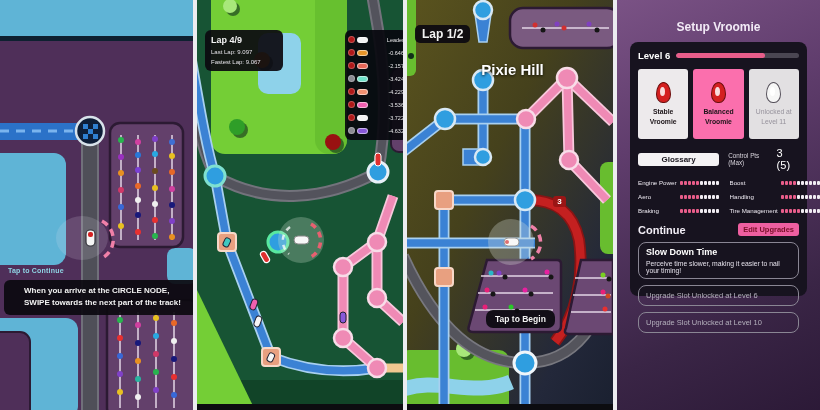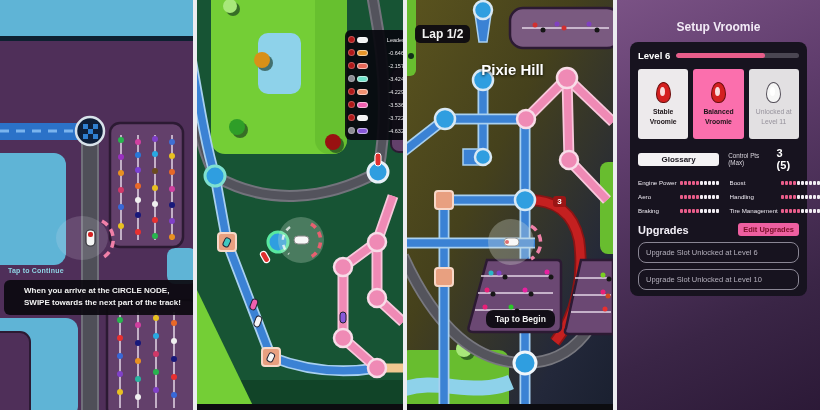--- a/index.html
+++ b/index.html
@@ -43,21 +43,21 @@
   .car-card.locked{background:#e2e0e2;}
   .car-glyph{width:13px;height:19px;border-radius:50% 50% 46% 46%/58% 58% 42% 42%;background:#d42020;border:1.5px solid #6a0d0d;position:relative;}
   .car-glyph::after{content:"";position:absolute;left:3px;top:4px;width:5px;height:9px;border-radius:50%;background:rgba(255,255,255,.85);}
   .car-card.locked .car-glyph{background:#f6f6f6;border-color:#55505a;}
   .car-card.locked .car-glyph::after{background:rgba(255,255,255,.95);}
   .card-label{font-size:6.8px;font-weight:bold;color:#1c1418;text-align:center;line-height:1.4;}
   .car-card.locked .card-label{color:#96929c;font-weight:normal;}
   .glossary-row{display:flex;align-items:center;margin-top:8px;}
   .glossary-btn{width:82px;height:13px;background:#f4f2f4;border-radius:3px;font-size:8px;font-weight:bold;color:#18141c;text-align:center;line-height:13px;}
   .cp-label{font-size:6.3px;color:#d8d4dc;margin-left:9px;}
-  .cp-value{margin-left:auto;font-size:11px;font-weight:bold;color:#fff;}
+  .cp-value{margin-left:auto;font-size:11px;font-weight:normal;color:#fff;}
   .stats-grid{display:grid;grid-template-columns:1fr 1fr;column-gap:11px;row-gap:7px;margin-top:8px;}
   .stat{display:flex;align-items:center;justify-content:space-between;gap:3px;}
   .stat-label{font-size:6.2px;color:#ece8f0;white-space:nowrap;}
   .stat-bar{display:flex;gap:1px;}
   .stat-seg{width:3px;height:4px;background:#f0ecf2;border-radius:1px;}
   .stat-seg.on{background:#e85d8a;}
   .upgrades-row{display:flex;align-items:center;margin-top:9px;}
   .upgrades-heading{font-size:11px;font-weight:bold;color:#f2eef6;}
   .edit-upgrades{margin-left:auto;background:#ee5fa0;border-radius:3px;padding:2px 5px;font-size:7.5px;font-weight:bold;color:#7a1028;}
   .slot{border:1.2px solid #8a8694;border-radius:8px;margin-top:6px;padding:4px 7px;}
@@ -257,20 +257,25 @@
         <rect x="65" y="251" width="6" height="12" rx="3" fill="#e03030" stroke="#fff" stroke-width="1.2" transform="rotate(-30 68 257)"></rect>
       </g>
       <g>
         <circle cx="104" cy="240" r="23" fill="rgba(210,225,210,0.28)"></circle>
         <path d="M 114,224 A 19 19 0 0 1 114,257" fill="none" stroke="#e86070" stroke-width="3.5" stroke-dasharray="6 5"></path>
         <path d="M 93,227 A 17 17 0 0 0 92,254" fill="none" stroke="#fff" stroke-width="2.5" stroke-dasharray="5 5" opacity=".75"></path>
         <rect x="97" y="236" width="15" height="8" rx="4" fill="#f8f8f8" stroke="#888" stroke-width="1"></rect>
       </g>
       <rect x="0" y="404" width="206" height="6" fill="#0c0c10"></rect>
     </svg>
+    <div class="overlay bubble lap-box">
+      <div class="lap-title">Lap 4/9</div>
+      <div class="lap-line">Last Lap: 9.097</div>
+      <div class="lap-line">Fastest Lap: 9.067</div>
+    </div>
     <div class="overlay lb">
       <div class="lb-row">
           <span class="lb-pos" style="background-color: rgb(176, 24, 24);"></span>
           <span class="lb-car" style="background-color: rgb(242, 242, 242);"></span>
           <span class="lb-delta">Leader</span>
         </div>
       <div class="lb-row">
           <span class="lb-pos" style="background-color: rgb(176, 24, 24);"></span>
           <span class="lb-car" style="background-color: rgb(232, 150, 42);"></span>
           <span class="lb-delta">-0.646</span>
@@ -557,22 +562,26 @@
               <span class="stat-seg on"></span>
               <span class="stat-seg"></span>
               <span class="stat-seg"></span>
               <span class="stat-seg"></span>
               <span class="stat-seg"></span>
               <span class="stat-seg"></span>
             </span>
           </div>
       </div>
       <div class="upgrades-row">
-        <span class="upgrades-heading">Upgrades</span>
+        <span class="upgrades-heading">Continue</span>
         <span class="edit-upgrades">Edit Upgrades</span>
+      </div>
+      <div class="slot">
+        <div class="slot-title">Slow Down Time</div>
+        <div class="slot-desc">Perceive time slower, making it easier to nail your timing!</div>
       </div>
       <div class="slot locked">
         <div class="slot-title">Upgrade Slot Unlocked at Level 6</div>
       </div>
       <div class="slot locked">
         <div class="slot-title">Upgrade Slot Unlocked at Level 10</div>
       </div>
     </div>
   </div>
 

